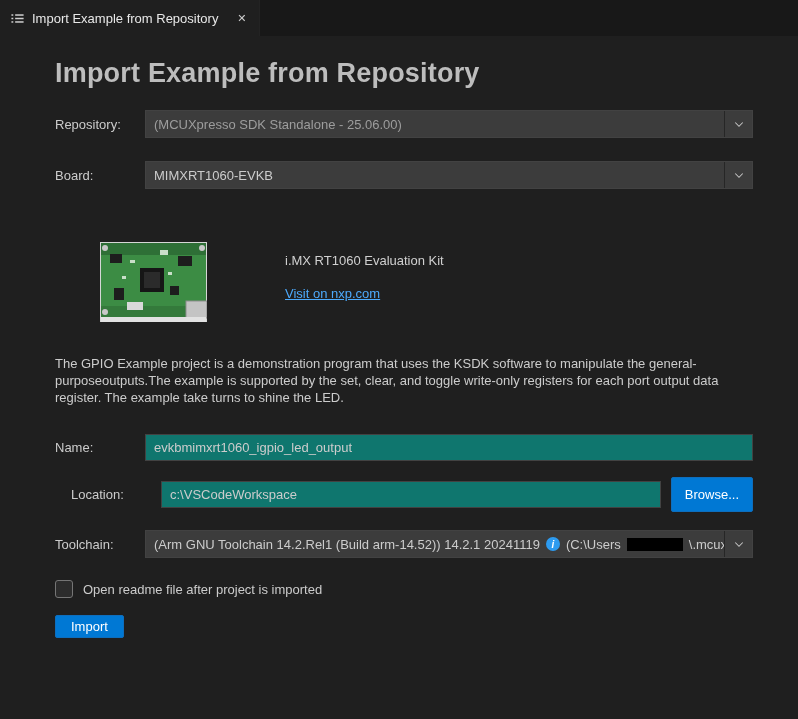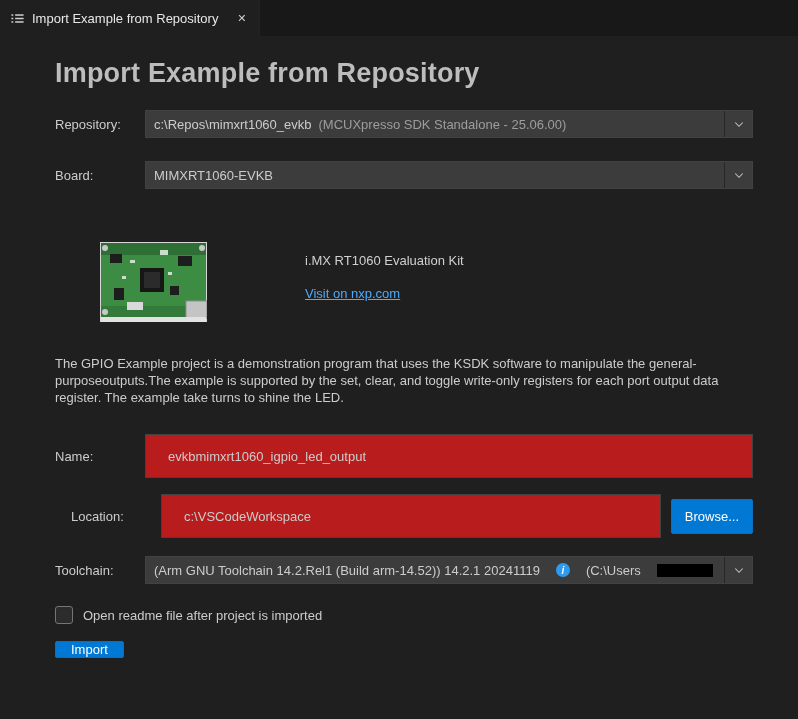--- a/index.html
+++ b/index.html
@@ -45,39 +45,39 @@
 
   
   .select {
     display:flex; align-items:center; height:28px;
     background:#3c3c3c; border:1px solid #424242; cursor:pointer;
   }
   .sel-text {
     flex:1; min-width:0; padding:0 8px; display:flex; align-items:center; gap:7px;
     white-space:nowrap; overflow:hidden; color:#cccccc;
   }
-  .sel-text.tight { gap:16px; }
+  .sel-text.tight { gap:6px; }
   .dim { color:#9d9d9d; }
   .sep { width:1px; align-self:stretch; background:#262626; flex:none; }
   .chev { width:27px; flex:none; display:flex; align-items:center; justify-content:center; }
 
   
   .input {
-    width:100%; height:44px; background:#b91c1c; border:1px solid #424242;
-    color:#cccccc; padding:0 22px; font:inherit; outline:none;
+    width:100%; height:27px; background:#0f766e; border:1px solid #424242;
+    color:#cccccc; padding:0 8px; font:inherit; outline:none;
   }
   .btn {
     background:#0078d4; color:#ffffff; border:1px solid #0e6ebd;
     font:inherit; border-radius:2px; cursor:pointer;
   }
   .browse { height:35px; padding:0 13px; margin-left:10px; flex:none; }
-  .import { height:17px; padding:0 15px; margin-top:17px; }
-
-  
-  .board-info { display:flex; margin:53px 0 0 45px; align-items:flex-start;gap:20px; }
+  .import { height:23px; padding:0 15px; margin-top:17px; }
+
+  
+  .board-info { display:flex; margin:53px 0 0 45px; align-items:flex-start; }
   .board-img { width:107px; height:80px; flex:none; display:block; }
   .board-text { margin-left:78px; padding-top:11px; }
   .kit-name { color:#d0d0d0; }
   .link { display:inline-block; margin-top:18px; color:#4daafc; text-decoration:underline; cursor:pointer; }
 
   
   .desc { margin-top:33px; line-height:17px; color:#cccccc; max-width:702px; }
 
   
   .info-badge {
@@ -119,21 +119,20 @@
 
 <div class="content">
 
   <h1>Import Example from Repository</h1>
 
   
   <div class="row row-repo">
     <span class="lbl">Repository:</span>
     <div class="control select">
       <span class="sel-text">
-        <span>c:\Repos\mimxrt1060_evkb</span>
         <span class="dim">(MCUXpresso SDK Standalone - 25.06.00)</span>
       </span>
       <span class="sep"></span>
       <span class="chev">
         <svg width="12" height="12" viewBox="0 0 16 16">
             <path d="M3 6l5 5 5-5" fill="none" stroke="#c5c5c5" stroke-width="1.4"></path>
           </svg>
       </span>
     </div>
   </div>

